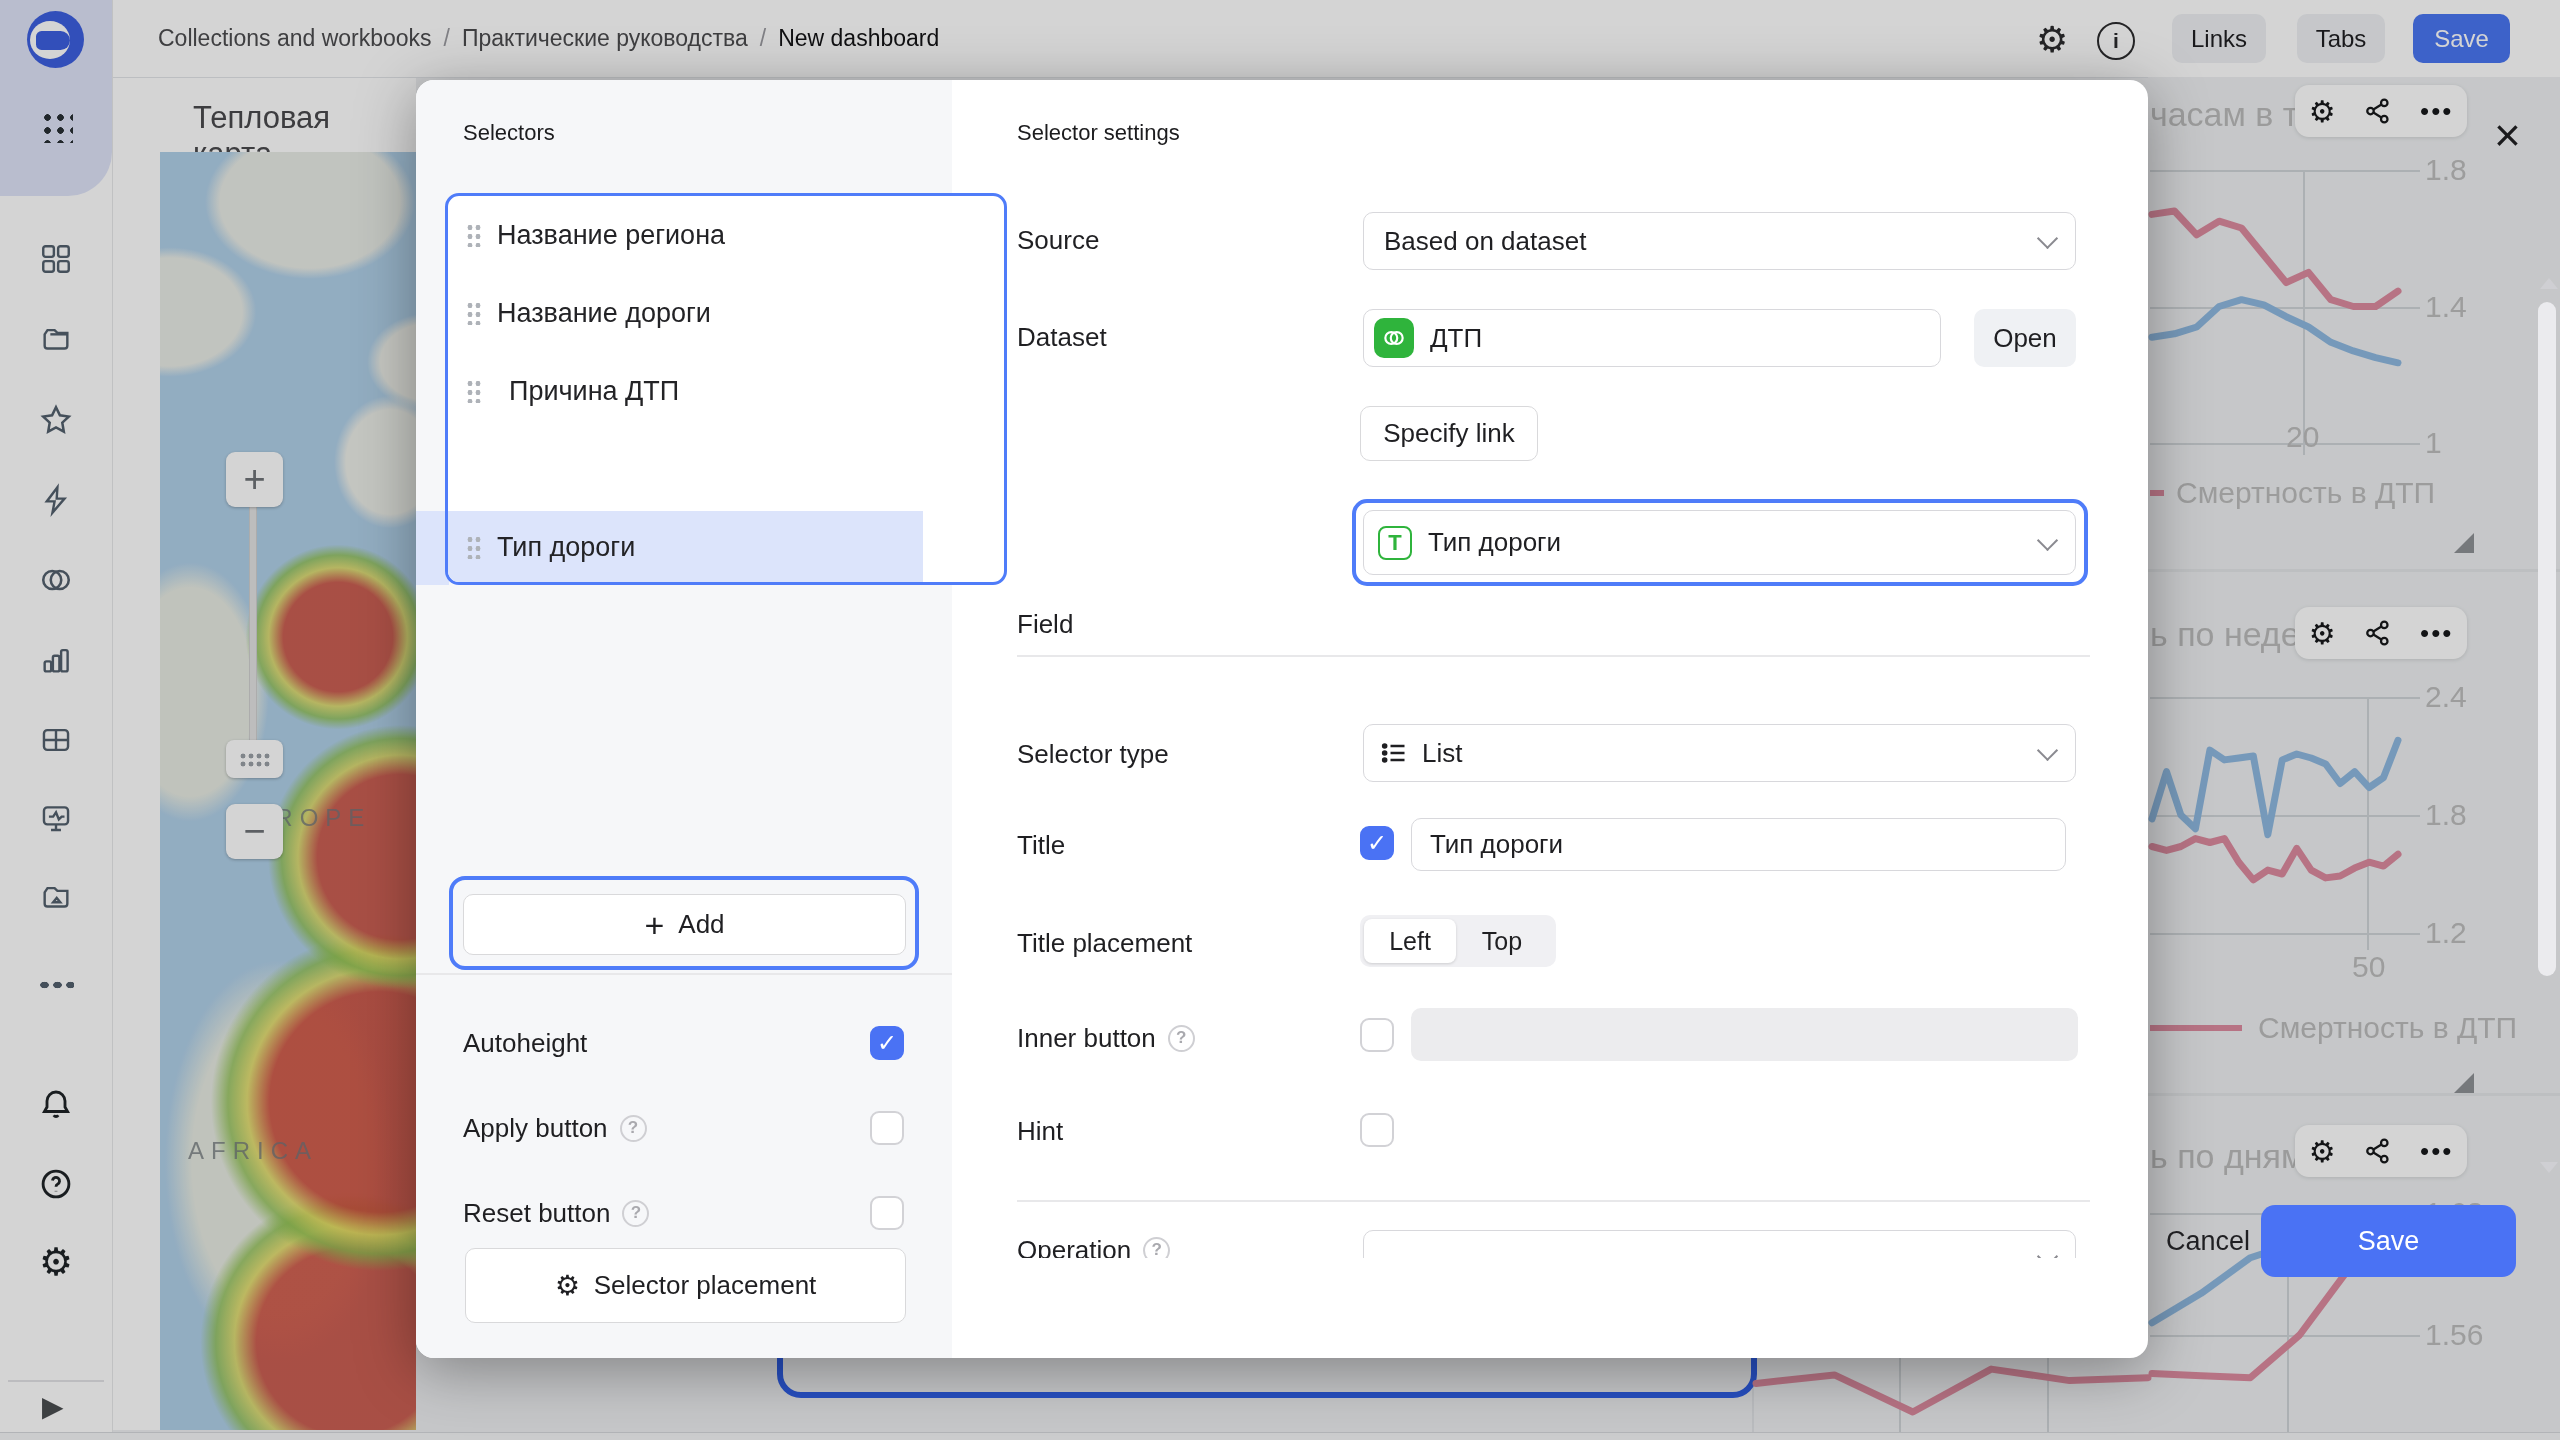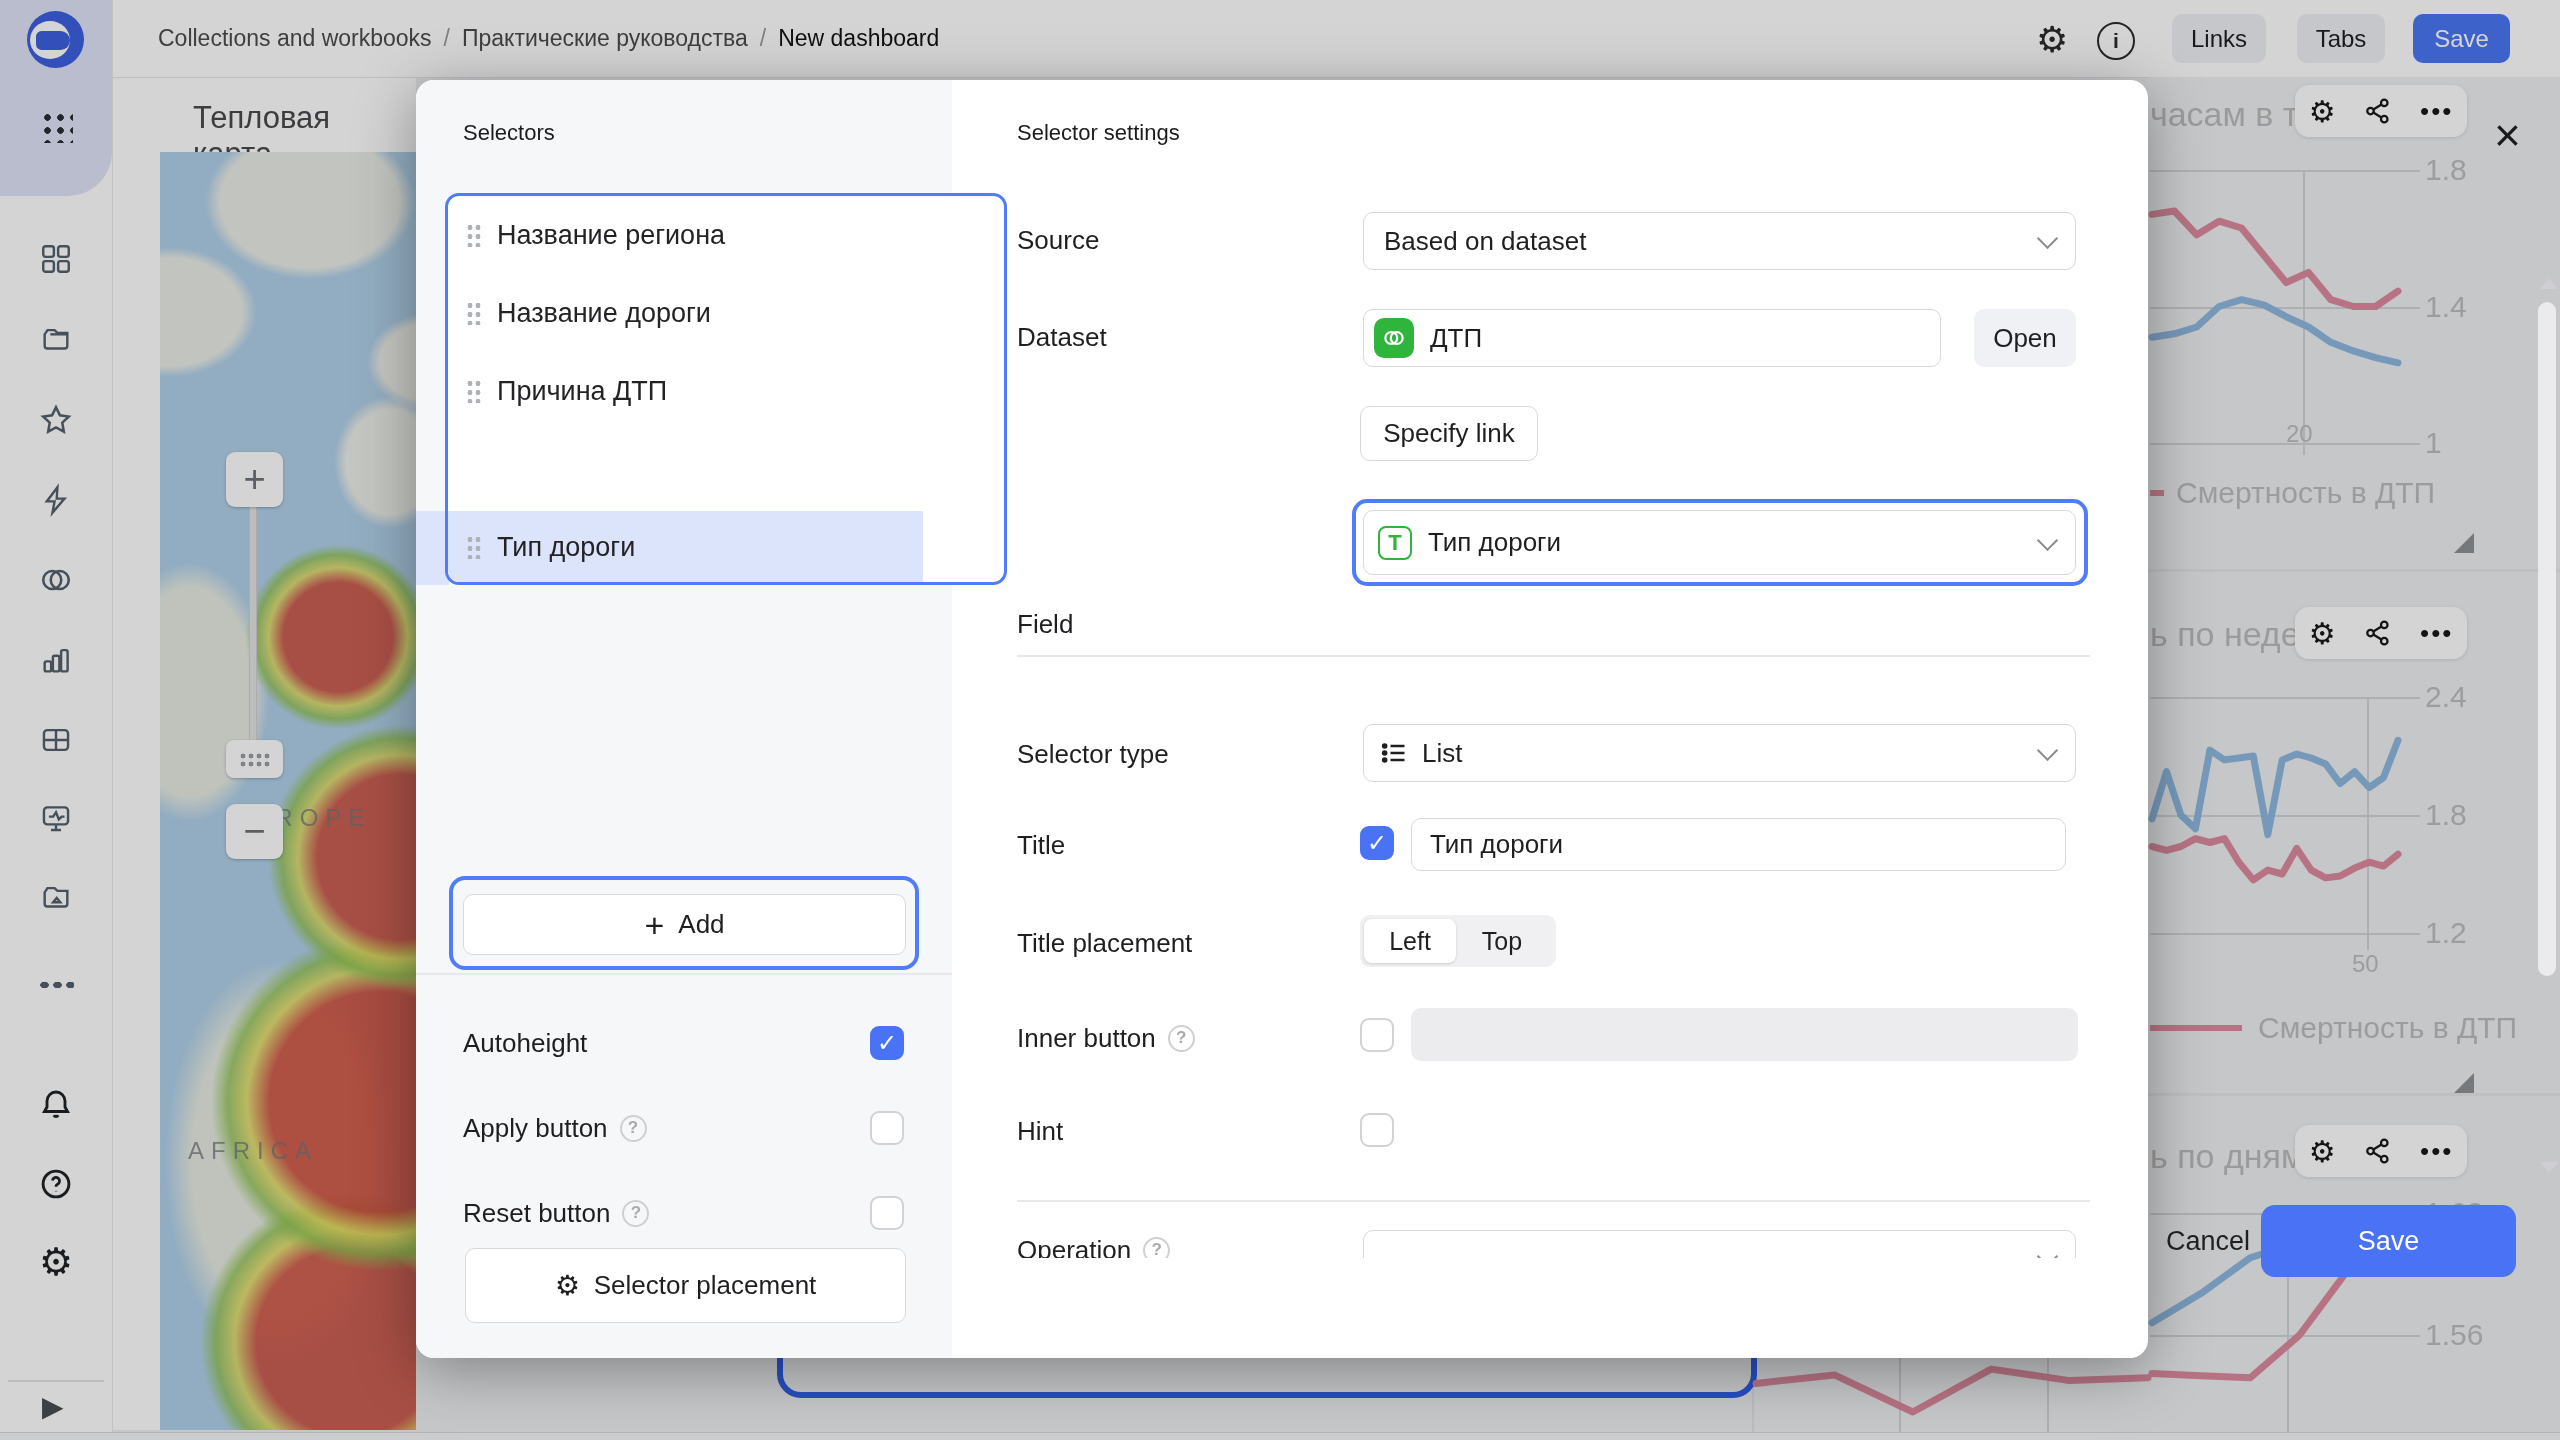--- a/index.html
+++ b/index.html
@@ -33,21 +33,21 @@
     justify-content:center;font-size:38px;color:#6f7377;box-shadow:0 1px 3px rgba(0,0,0,.25);}
   .maplabel{color:#70767c;letter-spacing:7px;font-size:24px;opacity:.75;}
   
   .cardtitle{font-size:34px;color:#bbbbbb;white-space:nowrap;}
   .pill{background:#fff;border-radius:14px;box-shadow:0 1px 4px rgba(0,0,0,.12);
     display:flex;align-items:center;justify-content:space-around;}
   .pill svg{stroke:#17191b;fill:none;stroke-width:1.8;}
   .gridh{height:2px;background:#cfd4d8;}
   .gridv{width:2px;background:#cfd4d8;}
   .ytick{font-size:30px;color:#bdbdbd;}
-  .xtick{font-size:24px;color:#bdbdbd;}
+  .xtick{font-size:30px;color:#bdbdbd;}
   .legendtext{font-size:30px;color:#bcbcbc;white-space:nowrap;}
   .resize{width:0;height:0;border-left:20px solid transparent;border-bottom:20px solid #8e9296;}
   
   #dim{left:0;top:0;width:2560px;height:1440px;background:rgba(0,0,0,0.17);}
   #dialog{left:416px;top:80px;width:1732px;height:1278px;background:#fff;border-radius:18px;
     box-shadow:0 12px 60px rgba(0,0,0,.35);}
   #leftsec{left:0;top:0;width:536px;height:1278px;background:#f6f7f9;border-radius:18px 0 0 18px;}
   .paneltitle{font-size:22px;color:#1c1c1e;font-weight:500;}
   .lbl{font-size:26px;color:#1f1f22;}
   .itemtext{font-size:27px;color:#232326;}
@@ -322,21 +322,21 @@
         <div class="abs flex" style="left:0;top:0;width:468px;height:78px;">
           <div class="dots6" style="margin-left:18px;"></div>
           <span class="itemtext" style="margin-left:16px;">Название региона</span>
           </div>
         <div class="abs flex" style="left:0;top:78px;width:468px;height:78px;">
           <div class="dots6" style="margin-left:18px;"></div>
           <span class="itemtext" style="margin-left:16px;">Название дороги</span>
           </div>
         <div class="abs flex" style="left:0;top:156px;width:468px;height:78px;">
           <div class="dots6" style="margin-left:18px;"></div>
-          <span class="itemtext" style="margin-left:16px;text-align:center;">Причина ДТП</span>
+          <span class="itemtext" style="margin-left:28px;text-align:center;">Причина ДТП</span>
           </div>
         <div class="abs flex" style="left:0;top:312px;width:468px;height:78px;">
           <div class="dots6" style="margin-left:18px;"></div>
           <span class="itemtext" style="margin-left:16px;">Тип дороги</span>
           </div>
       </div>
 
       <div class="abs" style="left:33px;top:796px;width:470px;height:94px;border:4px solid var(--ring);border-radius:16px;box-sizing:border-box;"></div>
       <div class="wbtn abs" style="left:47px;top:814px;width:441px;height:59px;">
         <span style="font-size:34px;margin-right:14px;font-weight:300;line-height:0;">+</span>

